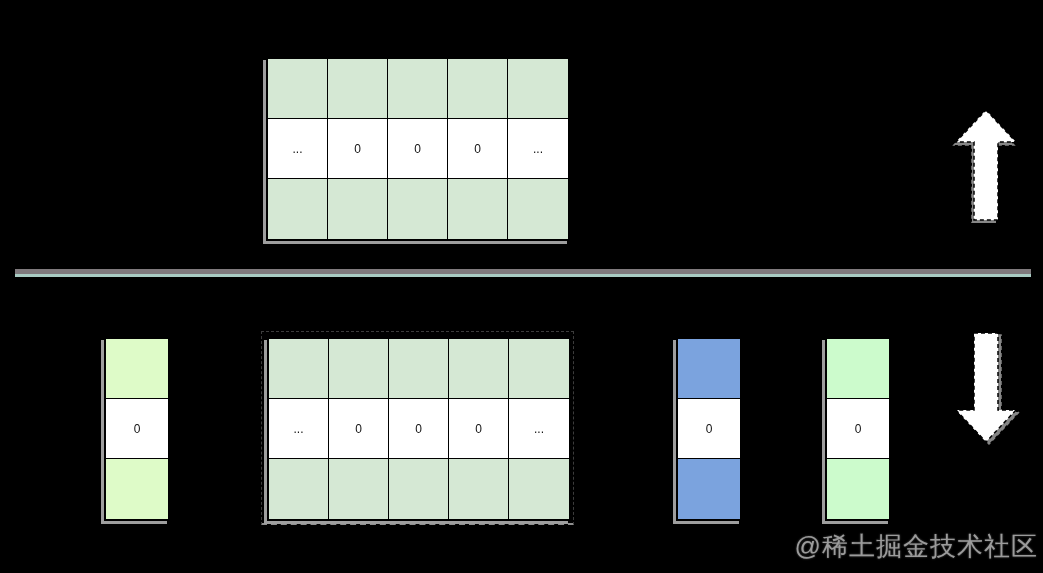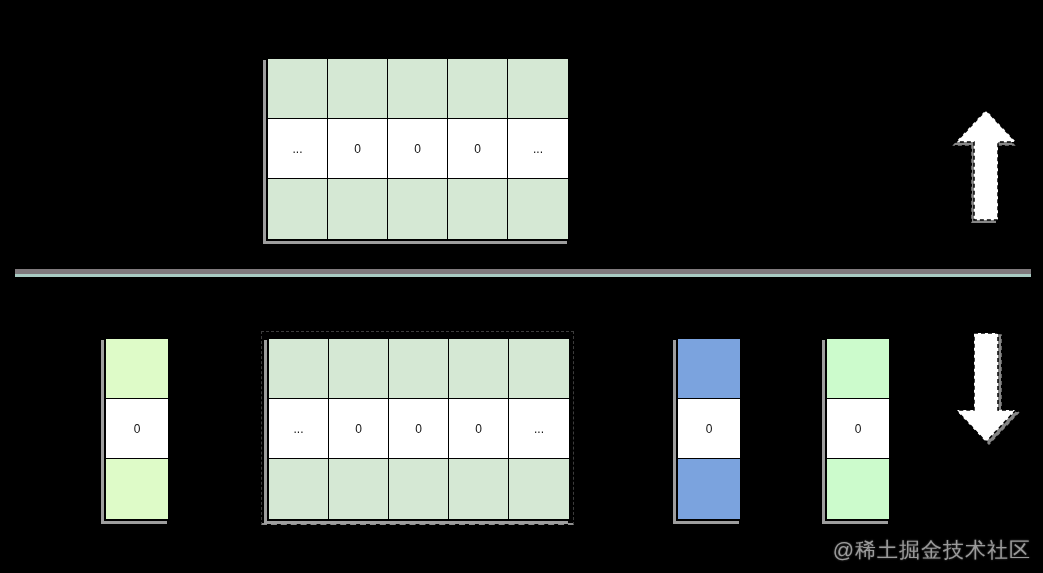--- a/index.html
+++ b/index.html
@@ -73,22 +73,22 @@
 
   
   .arrow{position:absolute;width:72px;}
   .arrow-up{left:950px;top:107px;height:116px;}
   .arrow-down{left:950px;top:330px;height:115px;}
   .arrow svg{display:block;}
 
   
   .watermark{
     position:absolute;
-    right:12px;bottom:9px;
-    font-size:21px;
+    right:5px;bottom:9px;
+    font-size:26px;
     letter-spacing:1px;
     color:#9b9b9b;
     text-shadow:0 0 2px #5c5c5c;
     white-space:nowrap;
   }
 </style>
 </head>
 <body>
 
 <div class="canvas">

